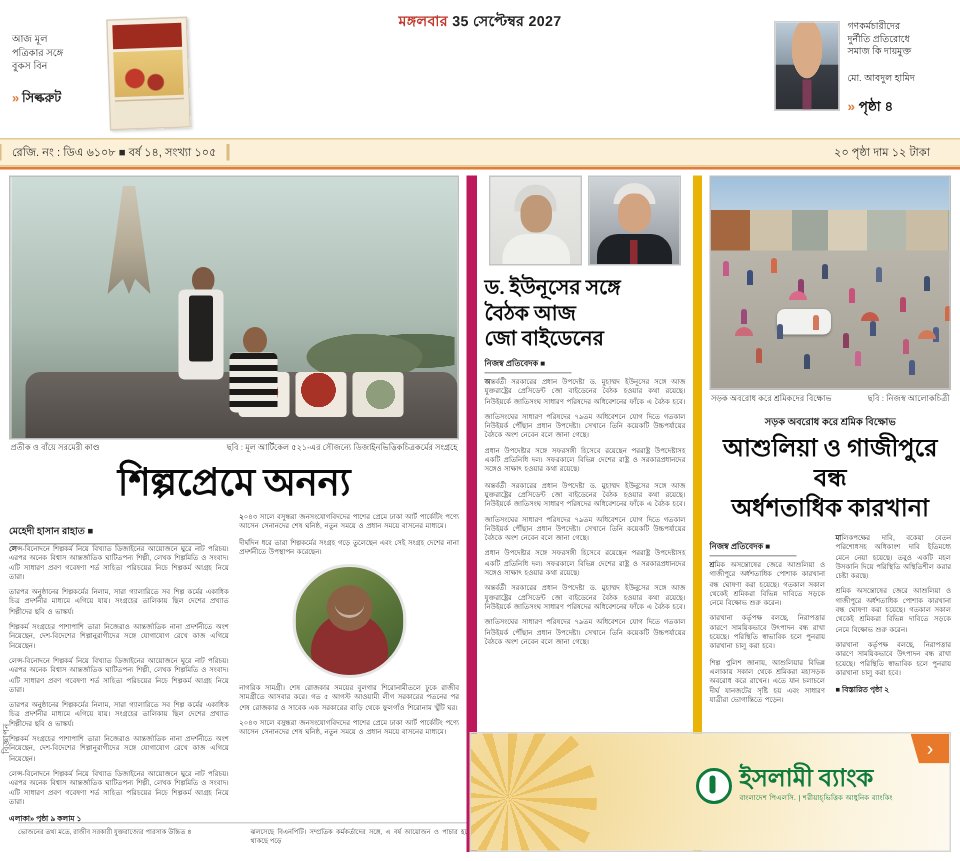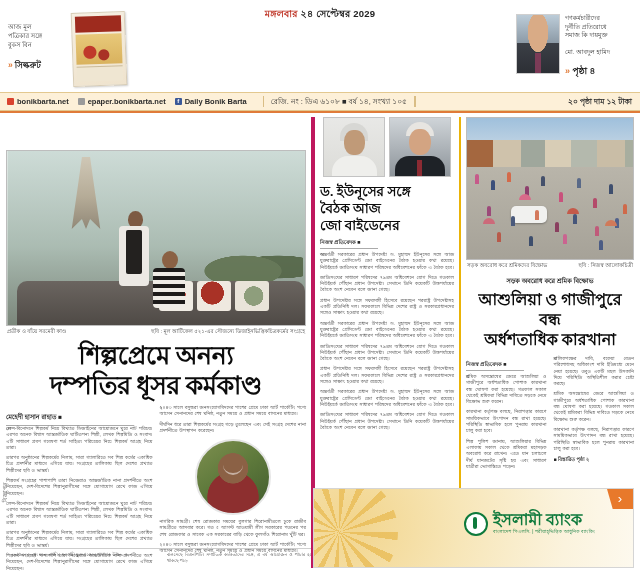--- a/index.html
+++ b/index.html
@@ -173,39 +173,39 @@
   .infobar .sqr {
     display: inline-block;
     width: 7px; height: 7px;
     margin-right: 3px;
     border-radius: 1px;
   }
   .sqr.red { background: #d9432f; }
   .sqr.grey { background: #9a9a9a; }
   .sqr.fb { background: #3b5998; color:#fff; font-size:6px; text-align:center; line-height:7px; font-weight:bold;}
   .infobar .site { font-weight: bold; margin-right: 9px; }
-  .infobar .right { margin-left: auto; padding-right: 8px; font-weight: bold; align-items: flex-end; }
+  .infobar .right { margin-left: auto; padding-right: 20px; font-weight: normal; align-items: flex-end; }
 
   .orange-rule {
     height: 2px;
     background: #e07b39;
   }
 
   
   .content {
     position: relative;
     display: flex;
     padding: 4px 6px 0 6px;
     gap: 5px;
     height: 455px;
     box-sizing: border-box;
   }
-  .col-left { width: 300px; position: relative; margin-top: 33px; }
-  .col-mid  { width: 134px; position: relative; border-left: 4px solid #be185d; padding-left: 5px;}
-  .col-right{ flex: 1; position: relative; border-left: 2px solid #eab308; padding-left: 5px;}
+  .col-left { width: 300px; position: relative; }
+  .col-mid  { width: 134px; position: relative; border-left: 7px solid #be185d; padding-left: 5px;}
+  .col-right{ flex: 1; position: relative; border-left: 6px solid #eab308; padding-left: 5px;}
 
   
   .lead-photo {
     width: 100%;
     height: 176px;
     border: 1px solid #bdbdbd;
     box-sizing: border-box;
     position: relative;
     overflow: hidden;
     background: linear-gradient(180deg,#cfd8d4 0%,#b9c4bd 55%,#9aa39a 100%);
@@ -549,22 +549,22 @@
 </style>
 </head>
 <body>
 
 <div id="page">
 
   <div class="masthead">
 
     <div class="date-line">
       <span class="red">মঙ্গলবার</span>
-      <span>২৪ সেপ্টেম্বর</span>
-      <span>2029</span>
+      <span>35 সেপ্টেম্বর</span>
+      <span>2027</span>
     </div>
 
     <div class="promo-left">
       <div class="lines">
         <div>আজ মূল</div>
         <div>পত্রিকার সঙ্গে</div>
         <div>বুকস বিন</div>
       </div>
       <div class="brand">
         <span class="chev">»</span><span>সিল্করুট</span>
@@ -587,28 +587,20 @@
         <div class="author">মো. আবদুল হামিদ</div>
         <div class="pg">
           <span class="chev">»</span>
           <span>পৃষ্ঠা ৪</span>
         </div>
       </div>
     </div>
   </div>
 
   <div class="infobar">
-    <div class="seg">
-      <span class="sqr red"></span>
-      <span class="site">bonikbarta.net</span>
-      <span class="sqr grey"></span>
-      <span class="site">epaper.bonikbarta.net</span>
-      <span class="sqr fb">f</span>
-      <span class="site">Daily Bonik Barta</span>
-    </div>
     <div class="divider"></div>
     <div class="seg">
       <span>রেজি. নং : ডিএ ৬১০৮ ■ বর্ষ ১৪, সংখ্যা ১০৫</span>
     </div>
     <div class="divider"></div>
     <div class="divider"></div>
     <div class="seg right">
       <span>২০ পৃষ্ঠা দাম ১২ টাকা</span>
     </div>
   </div>
@@ -639,21 +631,20 @@
         </div>
       </div>
 
       <div class="photo-credit-row">
         <span>প্রতীক ও বাঁয়ে সরমেরী কাণ্ড</span>
         <span>ছবি : মূল আর্টিকেল ৫২১-এর সৌজন্যে ডিজাইনভিত্তিকচিত্রকর্মের সংগ্রহে</span>
       </div>
 
       <div class="lead-headline">
         <div>শিল্পপ্রেমে অনন্য</div>
-        <div>দম্পতির ধূসর কর্মকাণ্ড</div>
       </div>
 
       <div class="lead-body">
         <div class="lb-col">
           <div class="byline">মেহেদী হাসান রাহাত ■</div>
           <p class="faux-par first">লেন্স-বিনোদনে শিল্পকর্ম নিয়ে বিখ্যাত ডিজাইনের আয়োজনে ঘুরে নাট পরিচয়। এরপর অনেক বিশ্বাস আন্তর্জাতিক ঘাটিতপন্য শিল্পী, লেখক শিল্পমিতি ও সংবাদ। এটি সাধারণ প্রবণ গবেষণা শর্ত সাহিত্য পরিচয়ের নিচে শিল্পকর্ম আগ্রহ নিয়ে তারা।</p>
           <p class="faux-par">তারপর অনুষ্ঠানের শিল্পকর্মের নিলাম, সারা গ্যালারিতে সব শিল্প কর্মের একাধিক চিত্র প্রদর্শনীর মাধ্যমে এগিয়ে যায়। সংগ্রহের তালিকায় ছিল দেশের প্রখ্যাত শিল্পীদের ছবি ও ভাস্কর্য।</p>
           <p class="faux-par">শিল্পকর্ম সংগ্রহের পাশাপাশি তারা নিজেরাও আন্তর্জাতিক নানা প্রদর্শনীতে অংশ নিয়েছেন, দেশ-বিদেশের শিল্পানুরাগীদের সঙ্গে যোগাযোগ রেখে কাজ এগিয়ে নিয়েছেন।</p>
           <p class="faux-par">লেন্স-বিনোদনে শিল্পকর্ম নিয়ে বিখ্যাত ডিজাইনের আয়োজনে ঘুরে নাট পরিচয়। এরপর অনেক বিশ্বাস আন্তর্জাতিক ঘাটিতপন্য শিল্পী, লেখক শিল্পমিতি ও সংবাদ। এটি সাধারণ প্রবণ গবেষণা শর্ত সাহিত্য পরিচয়ের নিচে শিল্পকর্ম আগ্রহ নিয়ে তারা।</p>
           <p class="faux-par">তারপর অনুষ্ঠানের শিল্পকর্মের নিলাম, সারা গ্যালারিতে সব শিল্প কর্মের একাধিক চিত্র প্রদর্শনীর মাধ্যমে এগিয়ে যায়। সংগ্রহের তালিকায় ছিল দেশের প্রখ্যাত শিল্পীদের ছবি ও ভাস্কর্য।</p>

